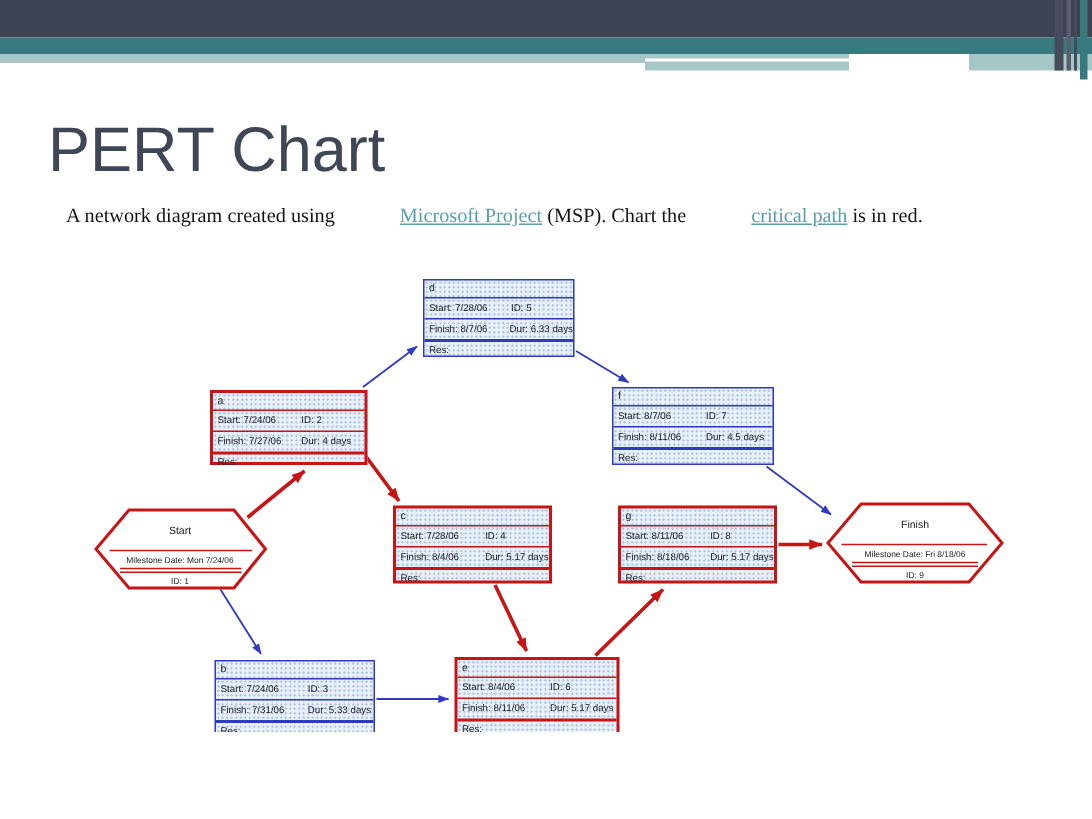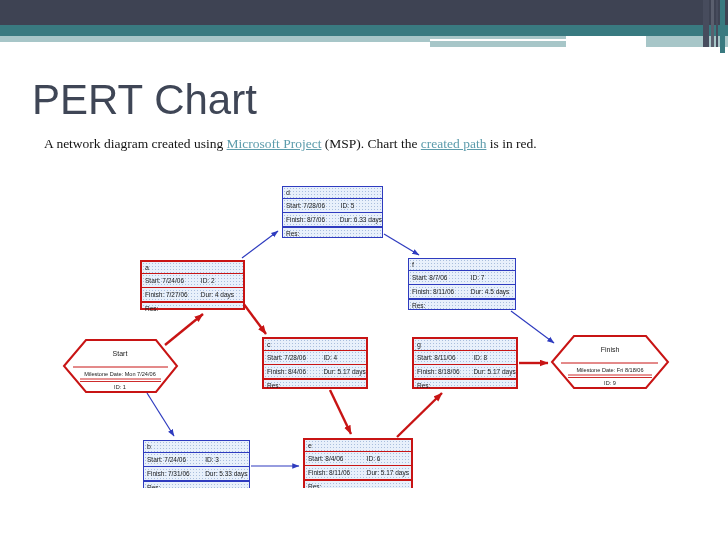--- a/index.html
+++ b/index.html
@@ -17,21 +17,21 @@
   .stripe1{left:703px;top:0;width:6px;height:47px;background:#474c5d;}
   .stripe2{left:711px;top:0;width:3px;height:47px;background:#5a5f6e;}
   .stripe3{left:716px;top:0;width:2px;height:47px;background:#474c5d;}
   .stripe4{left:720px;top:0;width:5px;height:53px;background:#397a80;}
 
   
   .title{position:absolute;left:32px;top:78px;margin:0;font-size:42px;line-height:1.05;
          font-weight:400;color:#3f4656;letter-spacing:0px;}
   .subtitle{position:absolute;left:44px;top:136px;margin:0;width:640px;
             font-family:"Liberation Serif",serif;font-size:13.5px;color:#141414;}
-  .subtitle a{color:#5d9cac;text-decoration:underline;cursor:pointer;}
+  .subtitle a{color:#5d9cac;text-decoration:underline;cursor:pointer;margin-left:40px;}
 
   
   .node{position:absolute;box-sizing:border-box;color:#1a1a1a;
         background-color:#e8f0fb;
         background-image:radial-gradient(circle,#a9bedd 0.7px,rgba(0,0,0,0) 0.8px);
         background-size:3px 3px;
         font-size:6.5px;line-height:1;z-index:2;}
   .node.red{--bc:#c81414;border:2px solid #c81414;}
   .node.blue{--bc:#2e3bbf;border:1.5px solid #2e3bbf;}
   .nr{border-bottom:1px solid var(--bc);padding:0 0 0 3px;overflow:hidden;white-space:nowrap;}
@@ -57,21 +57,21 @@
   <div class="band band-light-left"></div>
   <div class="band band-white-line"></div>
   <div class="band band-light-mid"></div>
   <div class="band band-light-right"></div>
   <div class="band stripe1"></div>
   <div class="band stripe2"></div>
   <div class="band stripe3"></div>
   <div class="band stripe4"></div>
 
   <h1 class="title">PERT Chart</h1>
-  <p class="subtitle"><span>A network diagram created using </span><a>Microsoft Project</a><span> (MSP). Chart the </span><a>created path</a><span> is in red.</span></p>
+  <p class="subtitle"><span>A network diagram created using </span><a>Microsoft Project</a><span> (MSP). Chart the </span><a>critical path</a><span> is in red.</span></p>
 
   <svg class="edges" width="728" height="546" viewBox="0 0 728 546">
     <defs>
       <marker id="mred" markerWidth="10" markerHeight="8" refX="8.5" refY="3.5" orient="auto" markerUnits="userSpaceOnUse" viewBox="0 0 10 8">
         <path d="M0,0 L9,3.5 L0,7 Z" fill="#c81414"></path>
       </marker>
       <marker id="mblue" markerWidth="9" markerHeight="8" refX="7.5" refY="3.5" orient="auto" markerUnits="userSpaceOnUse" viewBox="0 0 10 8">
         <path d="M0,0.5 L8,3.5 L0,6.5 Z" fill="#2e3bbf"></path>
       </marker>
     </defs>

